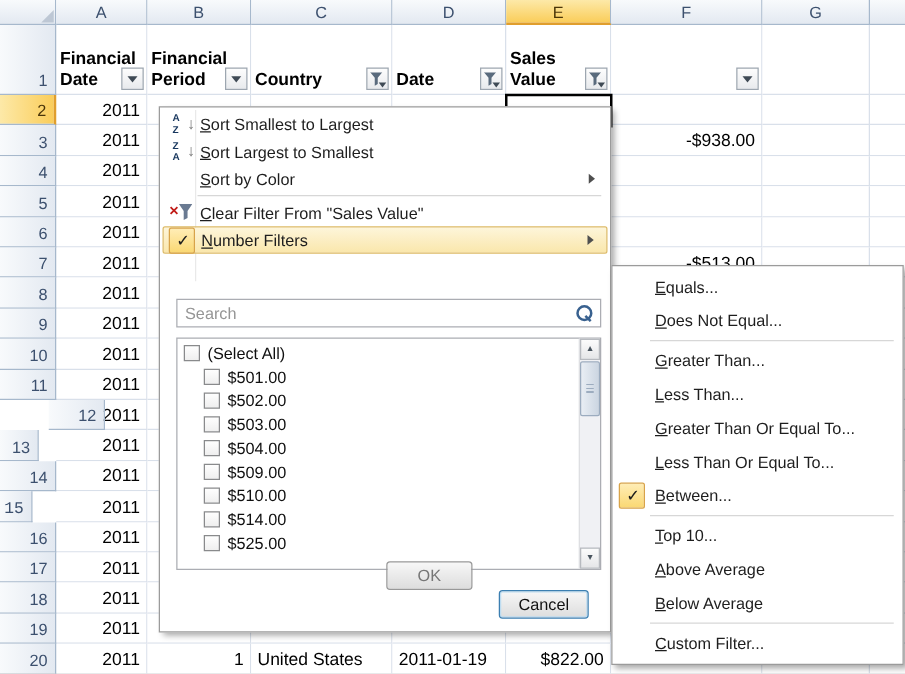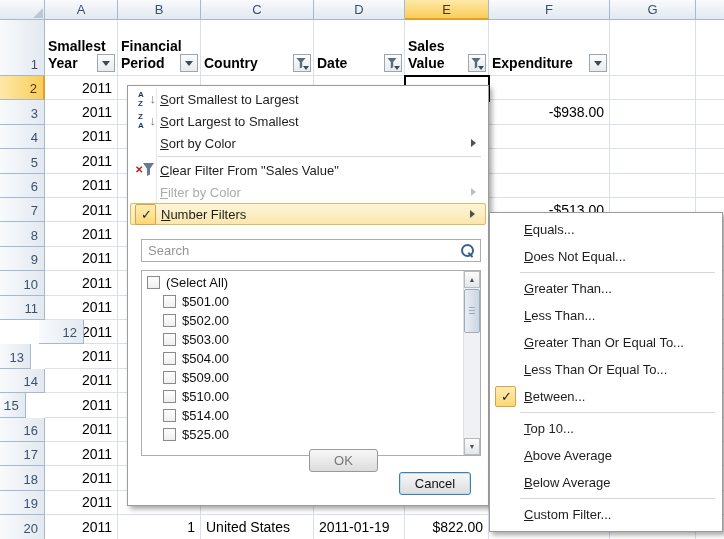--- a/index.html
+++ b/index.html
@@ -152,24 +152,20 @@
       <span class="subarr"></span>
     </div>
     <div class="msep"></div>
     <div class="mi">
       <span class="icon-clear">
           <span class="fun"></span>
           <span class="x">✕</span>
         </span>
       <span class="lbl">Clear Filter From "Sales Value"</span>
     </div>
-    <div class="mi disabled">
-      <span class="lbl">Filter by Color</span>
-      <span class="subarr dis"></span>
-    </div>
     <div class="mi hl">
       <span class="mcheck"></span>
       <span class="lbl">Number Filters</span>
       <span class="subarr"></span>
     </div>
 
     <div class="search-wrap">
       <input class="search" placeholder="Search" style="">
       <span class="mag"></span>
     </div>
@@ -286,21 +282,21 @@
     <div class="rowhdr" style="left: 0px; top: 320px; width: 45px; height: 24.4px; position: absolute; margin-left: 39px;">12</div>
     <div class="rowhdr" style="left: 0px; top: 344.4px; width: 31px; height: 24.4px; position: absolute;">13</div>
     <div class="rowhdr" style="left: 0px; top: 368.8px; width: 45px; height: 24.4px; position: absolute;">14</div>
     <div class="rowhdr" style="left: 0px; top: 393.2px; width: 26px; height: 24.4px; position: absolute; font-family: Liberation Mono, monospace;">15</div>
     <div class="rowhdr" style="left: 0px; top: 417.6px; width: 45px; height: 24.4px; position: absolute;">16</div>
     <div class="rowhdr" style="left: 0px; top: 442px; width: 45px; height: 24.4px; position: absolute;">17</div>
     <div class="rowhdr" style="left: 0px; top: 466.4px; width: 45px; height: 24.4px; position: absolute;">18</div>
     <div class="rowhdr" style="left: 0px; top: 490.8px; width: 45px; height: 24.4px; position: absolute;">19</div>
     <div class="rowhdr" style="left: 0px; top: 515.2px; width: 45px; height: 24.4px; position: absolute;">20</div>
     <div class="hcell" style="left: 45px; top: 20px; width: 73px; height: 56px; position: absolute;">
-      <span class="htext">Smallest Year</span>
+      <span class="htext">Financial Date</span>
       <div class="fbtn">
         <span class="arrow-down"></span>
       </div>
     </div>
     <div class="hcell" style="left: 118px; top: 20px; width: 83px; height: 56px; position: absolute;">
       <span class="htext">Financial Period</span>
       <div class="fbtn">
         <span class="arrow-down"></span>
       </div>
     </div>
@@ -319,21 +315,20 @@
       </div>
     </div>
     <div class="hcell" style="left: 314px; top: 20px; width: 91px; height: 56px; position: absolute;">
       <span class="htext">Date</span>
       <div class="fbtn">
         <span class="funnel"></span>
         <span class="mini-arrow"></span>
       </div>
     </div>
     <div class="hcell" style="left: 489px; top: 20px; width: 121px; height: 56px; position: absolute;">
-      <span class="htext">Expenditure</span>
       <div class="fbtn">
         <span class="arrow-down"></span>
       </div>
     </div>
     <div class="hcell" style="left: 610px; top: 20px; width: 86px; height: 56px; position: absolute;"></div>
     <div class="hcell" style="left: 696px; top: 20px; width: 29px; height: 56px; position: absolute;"></div>
     <div class="cell al-r" style="left: 45px; top: 76px; width: 73px; height: 24.4px; position: absolute;">2011</div>
     <div class="cell al-r" style="left: 118px; top: 76px; width: 83px; height: 24.4px; position: absolute;"></div>
     <div class="cell al-l" style="left: 201px; top: 76px; width: 113px; height: 24.4px; position: absolute;"></div>
     <div class="cell al-l" style="left: 314px; top: 76px; width: 91px; height: 24.4px; position: absolute;"></div>

